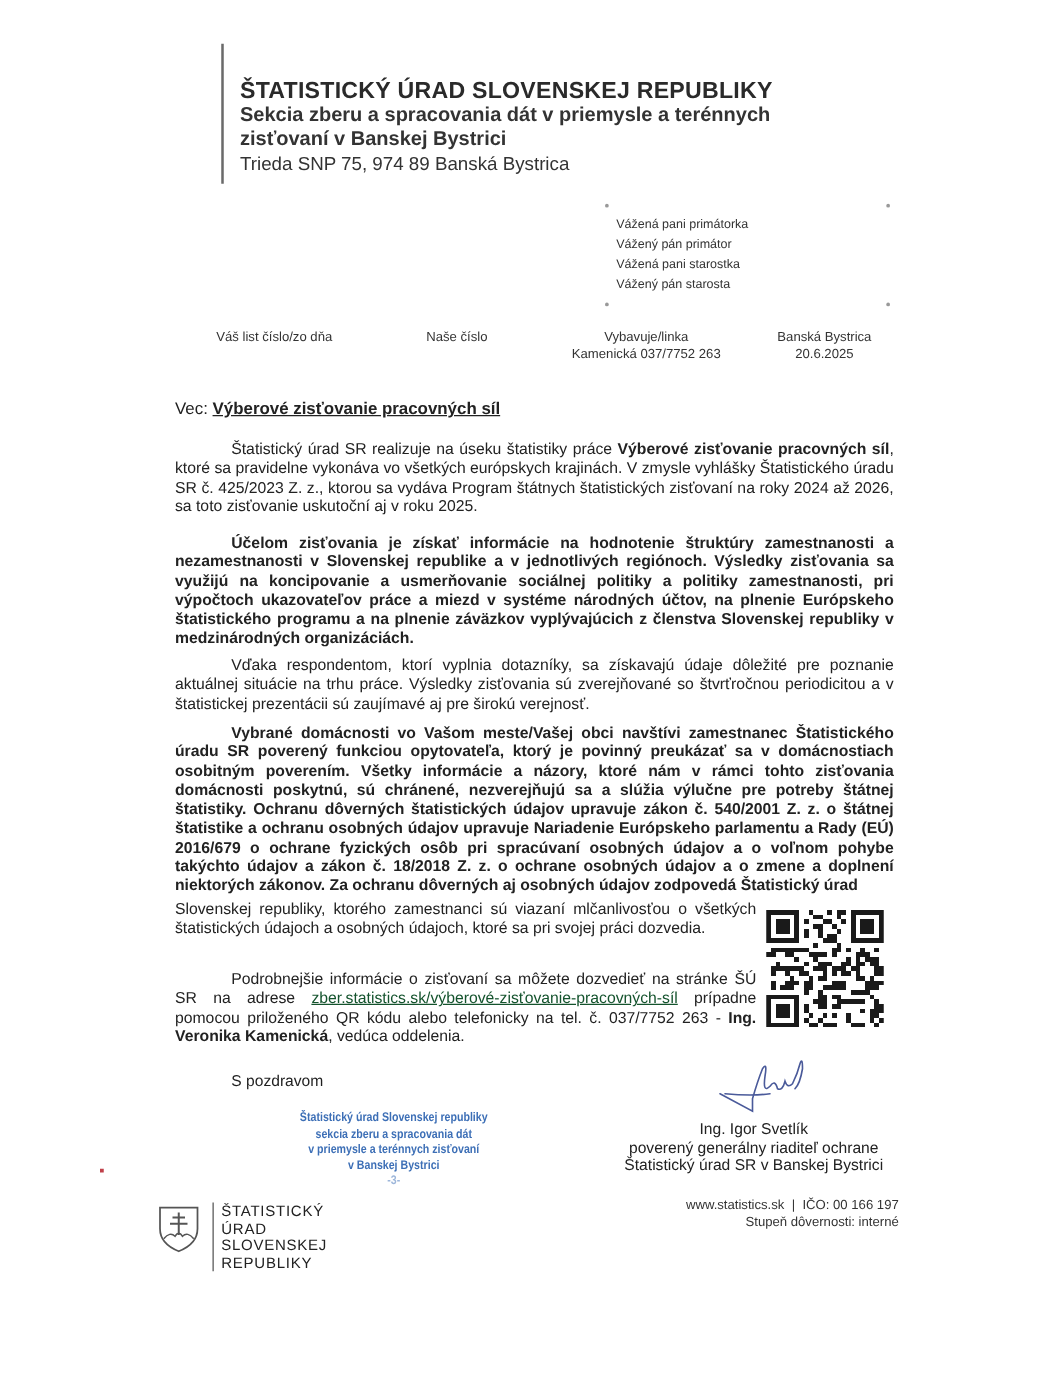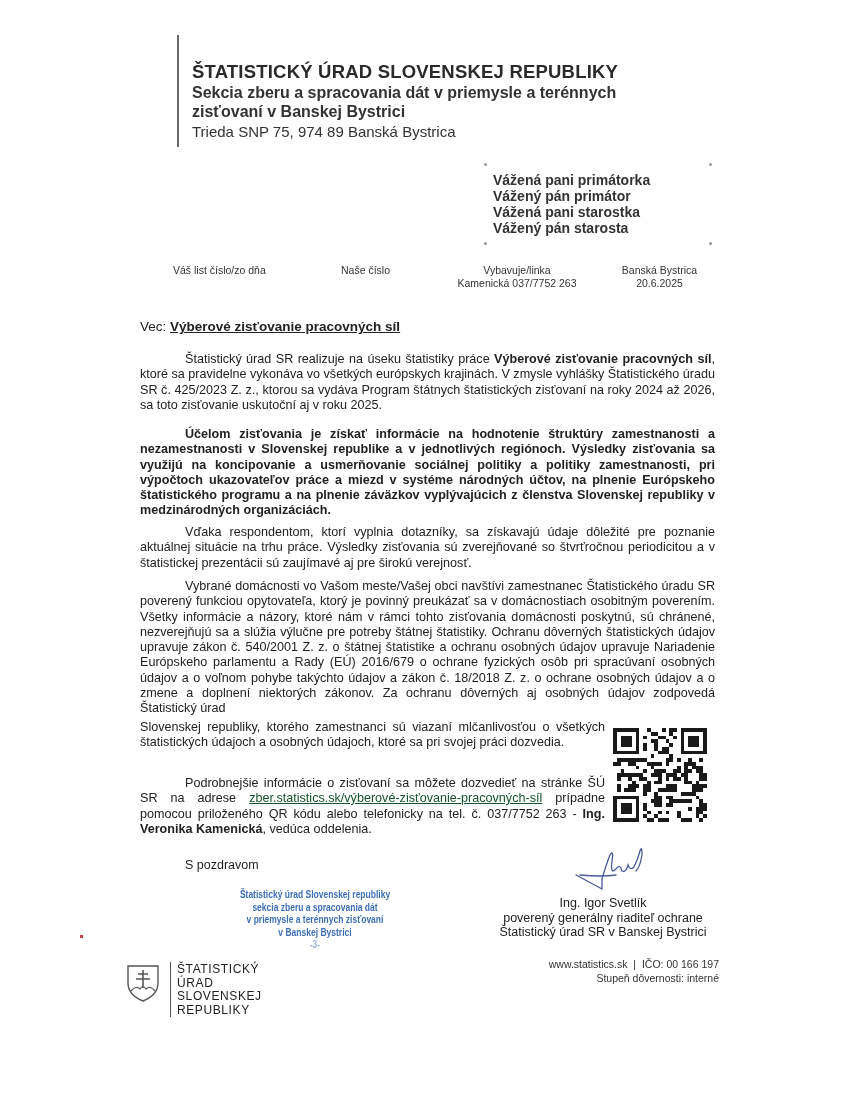--- a/index.html
+++ b/index.html
@@ -7,21 +7,21 @@
     body { position: relative; font-family: "Liberation Sans", sans-serif; color: #1f1f1f; overflow: hidden; }
 
     .header-bar { position: absolute; left: 177px; top: 35px; width: 2px; height: 112px; background: #6a6a6a; }
     .header { position: absolute; left: 192px; top: 61px; width: 520px; }
     .h-title { font-size: 18.5px; font-weight: bold; color: #2a2a2a; letter-spacing: 0.2px; line-height: 22px; }
     .h-sub { font-size: 16px; font-weight: bold; color: #333; line-height: 19px; }
     .h-addr { font-size: 15px; color: #333; line-height: 19px; margin-top: 1px; }
 
     .addr-box { position: absolute; left: 484px; top: 163px; width: 228px; height: 82px; }
     .addr-box .dot { position: absolute; width: 3px; height: 3px; border-radius: 50%; background: #999; }
-    .addr-lines { position: absolute; left: 9px; top: 9px; font-size: 14px; line-height: 16px; color: #333; font-weight: bold; }
+    .addr-lines { position: absolute; left: 9px; top: 9px; font-size: 10px; line-height: 16px; color: #333; }
 
     .ref-row { position: absolute; top: 264px; font-size: 10.5px; color: #333; text-align: center; line-height: 13px; }
 
     .subject { position: absolute; left: 140px; top: 319px; font-size: 13.5px; color: #222; }
     .subject b { text-decoration: underline; }
 
     .body-text { position: absolute; left: 140px; width: 575px; font-size: 12.6px; line-height: 15.3px; text-align: justify; color: #222; }
     .body-text p { text-indent: 45px; }
     .p-bold { font-weight: bold; }
 
@@ -90,21 +90,21 @@
 </div>
 
 <div class="body-text p-bold" style="top:427px;">
   <p>Účelom zisťovania je získať informácie na hodnotenie štruktúry zamestnanosti a nezamestnanosti v Slovenskej republike a v jednotlivých regiónoch. Výsledky zisťovania sa využijú na koncipovanie a usmerňovanie sociálnej politiky a politiky zamestnanosti, pri výpočtoch ukazovateľov práce a miezd v systéme národných účtov, na plnenie Európskeho štatistického programu a na plnenie záväzkov vyplývajúcich z členstva Slovenskej republiky v medzinárodných organizáciách.</p>
 </div>
 
 <div class="body-text" style="top:525px;">
   <p>Vďaka respondentom, ktorí vyplnia dotazníky, sa získavajú údaje dôležité pre poznanie aktuálnej situácie na trhu práce. Výsledky zisťovania sú zverejňované so štvrťročnou periodicitou a v štatistickej prezentácii sú zaujímavé aj pre širokú verejnosť.</p>
 </div>
 
-<div class="body-text" style="top:579px;">
+<div class="body-text" style="top:579px;font-weight:bold;">
   <p>Vybrané domácnosti vo Vašom meste/Vašej obci navštívi zamestnanec Štatistického úradu SR poverený funkciou opytovateľa, ktorý je povinný preukázať sa v domácnostiach osobitným poverením. Všetky informácie a názory, ktoré nám v rámci tohto zisťovania domácnosti poskytnú, sú chránené, nezverejňujú sa a slúžia výlučne pre potreby štátnej štatistiky. Ochranu dôverných štatistických údajov upravuje zákon č. 540/2001 Z. z. o štátnej štatistike a ochranu osobných údajov upravuje Nariadenie Európskeho parlamentu a Rady (EÚ) 2016/679 o ochrane fyzických osôb pri spracúvaní osobných údajov a o voľnom pohybe takýchto údajov a zákon č. 18/2018 Z. z. o ochrane osobných údajov a o zmene a doplnení niektorých zákonov. Za ochranu dôverných aj osobných údajov zodpovedá Štatistický úrad</p>
 </div>
 <div class="body-text" style="top:720px; width:465px; text-indent:0;">
   <div style="text-align:justify;">Slovenskej republiky, ktorého zamestnanci sú viazaní mlčanlivosťou o všetkých štatistických údajoch a osobných údajoch, ktoré sa pri svojej práci dozvedia.</div>
 </div>
 
 <svg class="qr" viewBox="0 0 25 25" shape-rendering="crispEdges">
   <rect width="25" height="25" fill="#fff"></rect>
   <g fill="#1a1a1a" id="qr-cells">
       <rect x="9" y="0" width="1" height="1"></rect>

